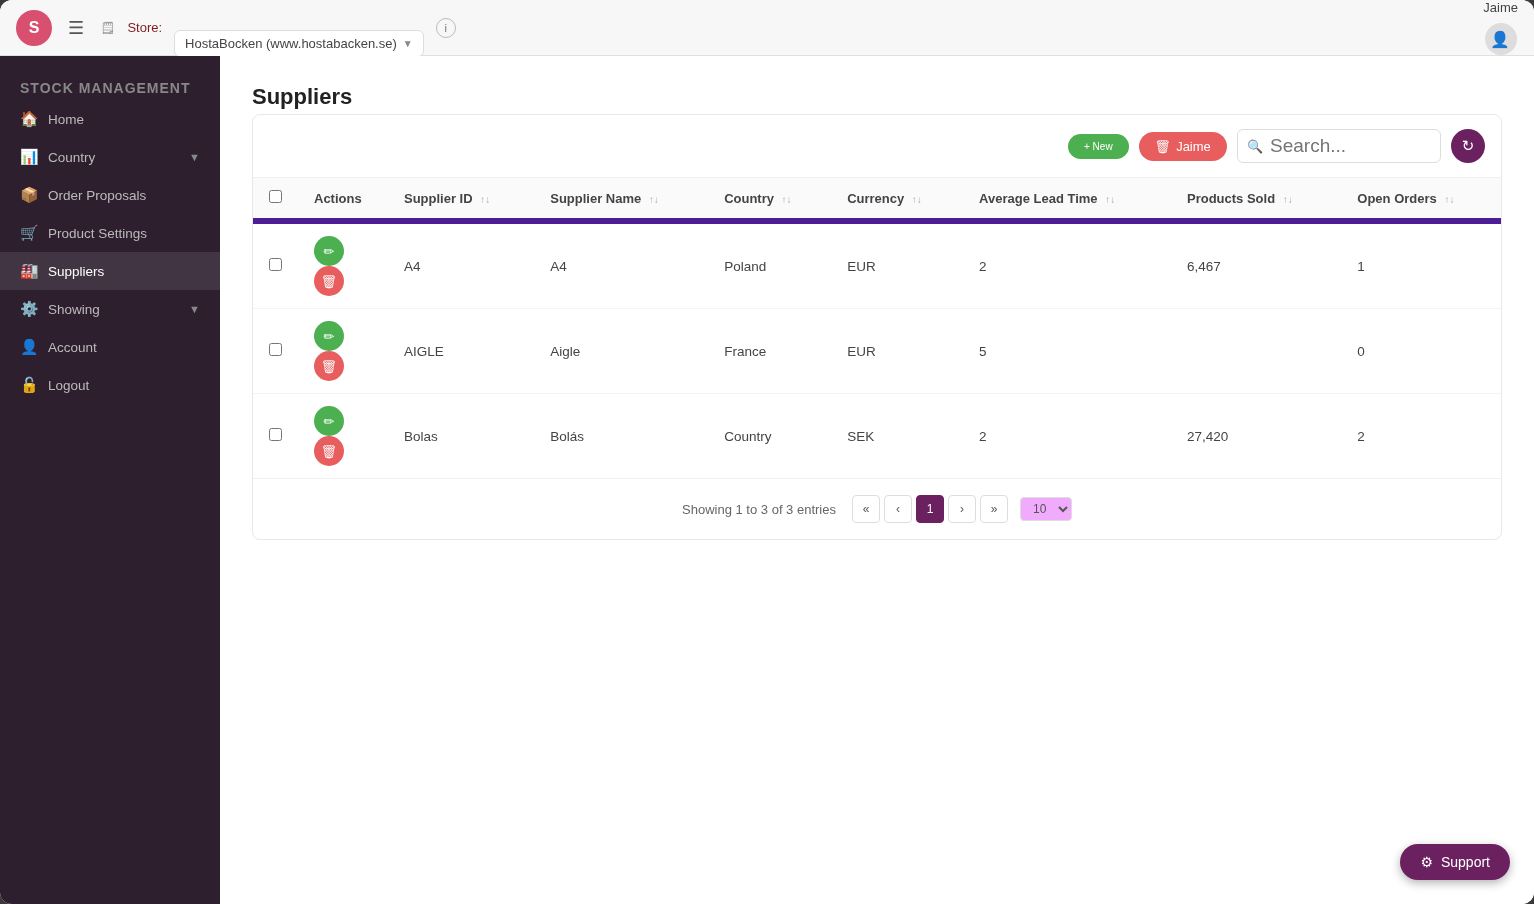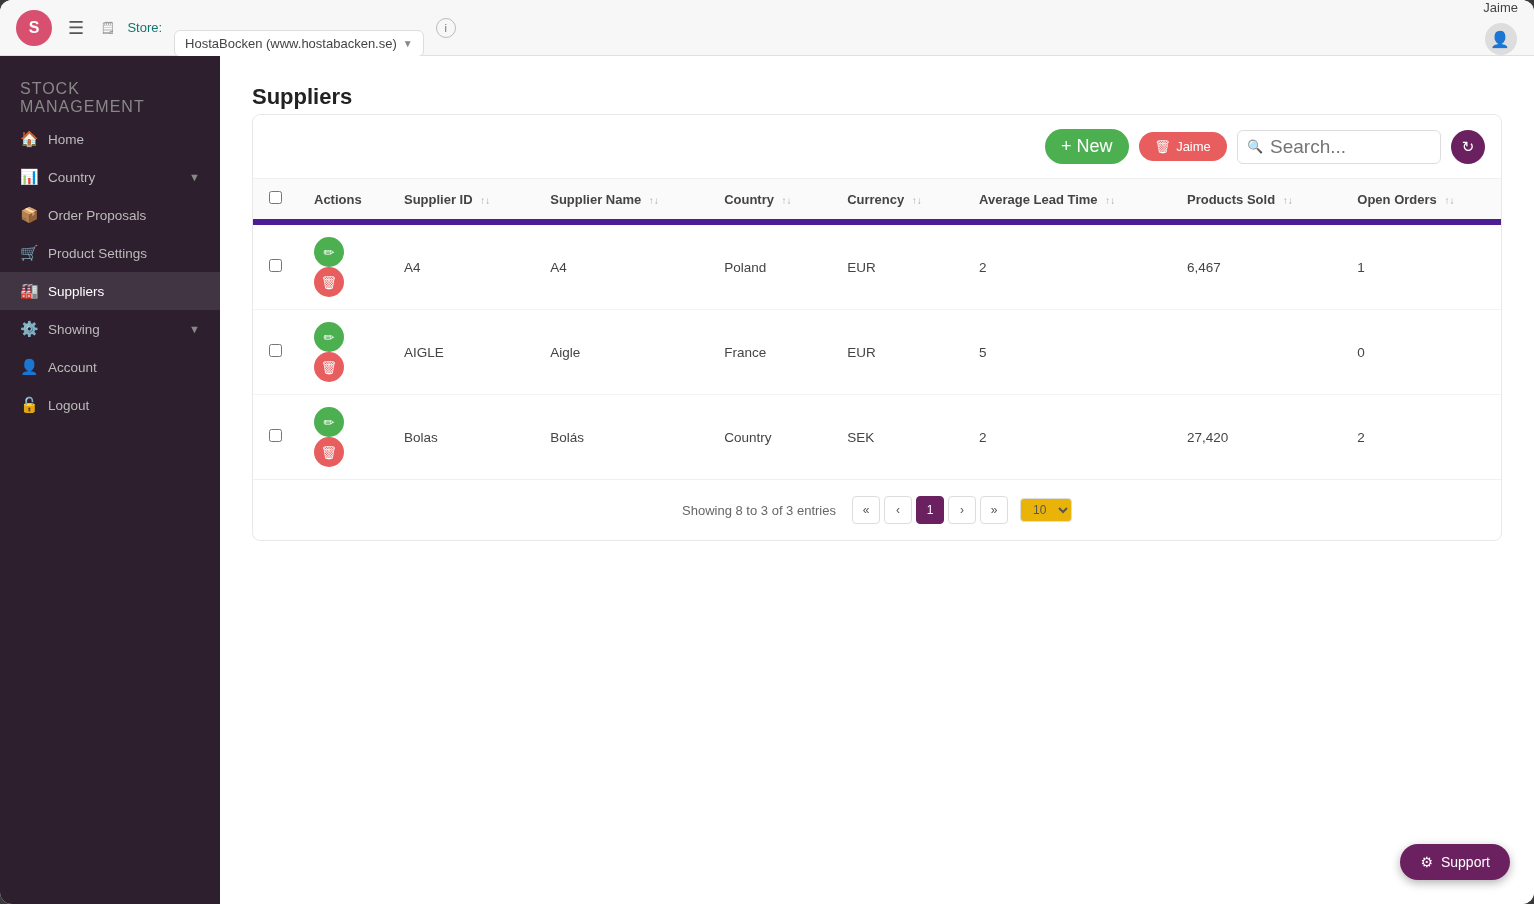--- a/index.html
+++ b/index.html
@@ -68,21 +68,21 @@
     .sidebar {
       width: 220px;
       background: #2d1f2e;
       color: #ccc;
       display: flex;
       flex-direction: column;
       flex-shrink: 0;
       padding: 16px 0;
     }
     .sidebar-section-label {
-      font-size: 16px; font-weight: 400; color: #888; letter-spacing: 1px;
+      font-size: 14px; font-weight: 700; color: #888; letter-spacing: 1px;
       padding: 8px 20px 4px;
       text-transform: uppercase;
     }
     .sidebar-item {
       display: flex; align-items: center; gap: 10px;
       padding: 10px 20px; cursor: pointer; color: #bbb; font-size: 13.5px;
       border-radius: 0;
       transition: background 0.15s;
       position: relative;
     }
@@ -114,21 +114,21 @@
       overflow: hidden;
     }
 
     
     .table-toolbar {
       display: flex; align-items: center; justify-content: flex-end;
       padding: 14px 16px; gap: 10px; border-bottom: 1px solid #f0f0f0;
     }
     .btn-new {
       background: #4caf50; color: white; border: none; border-radius: 20px;
-      padding: 7px 16px; font-size: 18px; cursor: pointer;
+      padding: 7px 16px; font-size: 10px; cursor: pointer;
       display: flex; align-items: center; gap: 5px; font-weight: 500;
     }
     .btn-delete {
       background: #e85d5d; color: white; border: none; border-radius: 20px;
       padding: 7px 16px; font-size: 13px; cursor: pointer;
       display: flex; align-items: center; gap: 5px; font-weight: 500;
     }
     .search-box {
       display: flex; align-items: center;
       border: 1px solid #ddd; border-radius: 6px;
@@ -187,21 +187,21 @@
     }
     .pagination-info { margin-right: 12px; }
     .page-btn {
       width: 28px; height: 28px; border: 1px solid #ddd; background: white;
       border-radius: 4px; cursor: pointer; font-size: 12px; color: #555;
       display: flex; align-items: center; justify-content: center;
     }
     .page-btn.active { background: #6b2060; color: white; border-color: #6b2060; }
     .page-size-select {
       border: 1px solid #ddd; border-radius: 4px; padding: 3px 8px;
-      font-size: 12px; color: #555; background: #eab308; cursor: pointer;
+      font-size: 12px; color: #555; background: #f0abfc; cursor: pointer;
       margin-left: 8px;
     }
 
     
     .support-btn {
       position: fixed; bottom: 24px; right: 24px;
       background: #6b2060; color: white; border: none; border-radius: 24px;
       padding: 10px 20px; font-size: 14px; cursor: pointer;
       display: flex; align-items: center; gap: 8px; font-weight: 500;
       box-shadow: 0 3px 10px rgba(0,0,0,0.3);
@@ -211,21 +211,21 @@
 <body>
 
 <div class="app-frame">
 
   <div class="topbar">
     <div class="topbar-logo">
       <span>S</span>
     </div>
     <span class="topbar-hamburger">☰</span>
     <span class="topbar-store-icon">🗒</span>
-    <span style="font-size:13px;color:#0f766e;">Store:</span>
+    <span style="font-size:13px;color:#7f1d1d;">Store:</span>
     <div class="topbar-store">
       <span>HostaBocken (www.hostabacken.se)</span>
       <span style="font-size:10px;color:#888;">▼</span>
     </div>
     <div class="topbar-info-icon">i</div>
     <div class="topbar-spacer"></div>
     <div class="topbar-user">
       <span>Jaime</span>
       <div class="topbar-avatar">👤</div>
     </div>
@@ -372,21 +372,21 @@
     <td>Country</td>
     <td>SEK</td>
     <td>2</td>
     <td>27,420</td>
     <td>2</td>
   </tr>
             </tbody>
         </table>
 
         <div class="pagination-row">
-          <span class="pagination-info">Showing 8 to 3 of 3 entries</span>
+          <span class="pagination-info">Showing 1 to 3 of 3 entries</span>
           <button class="page-btn">«</button>
           <button class="page-btn">‹</button>
           <button class="page-btn active">1</button>
           <button class="page-btn">›</button>
           <button class="page-btn">»</button>
           <select class="page-size-select">
             <option>10</option>
             <option>25</option>
             <option>50</option>
           </select>

